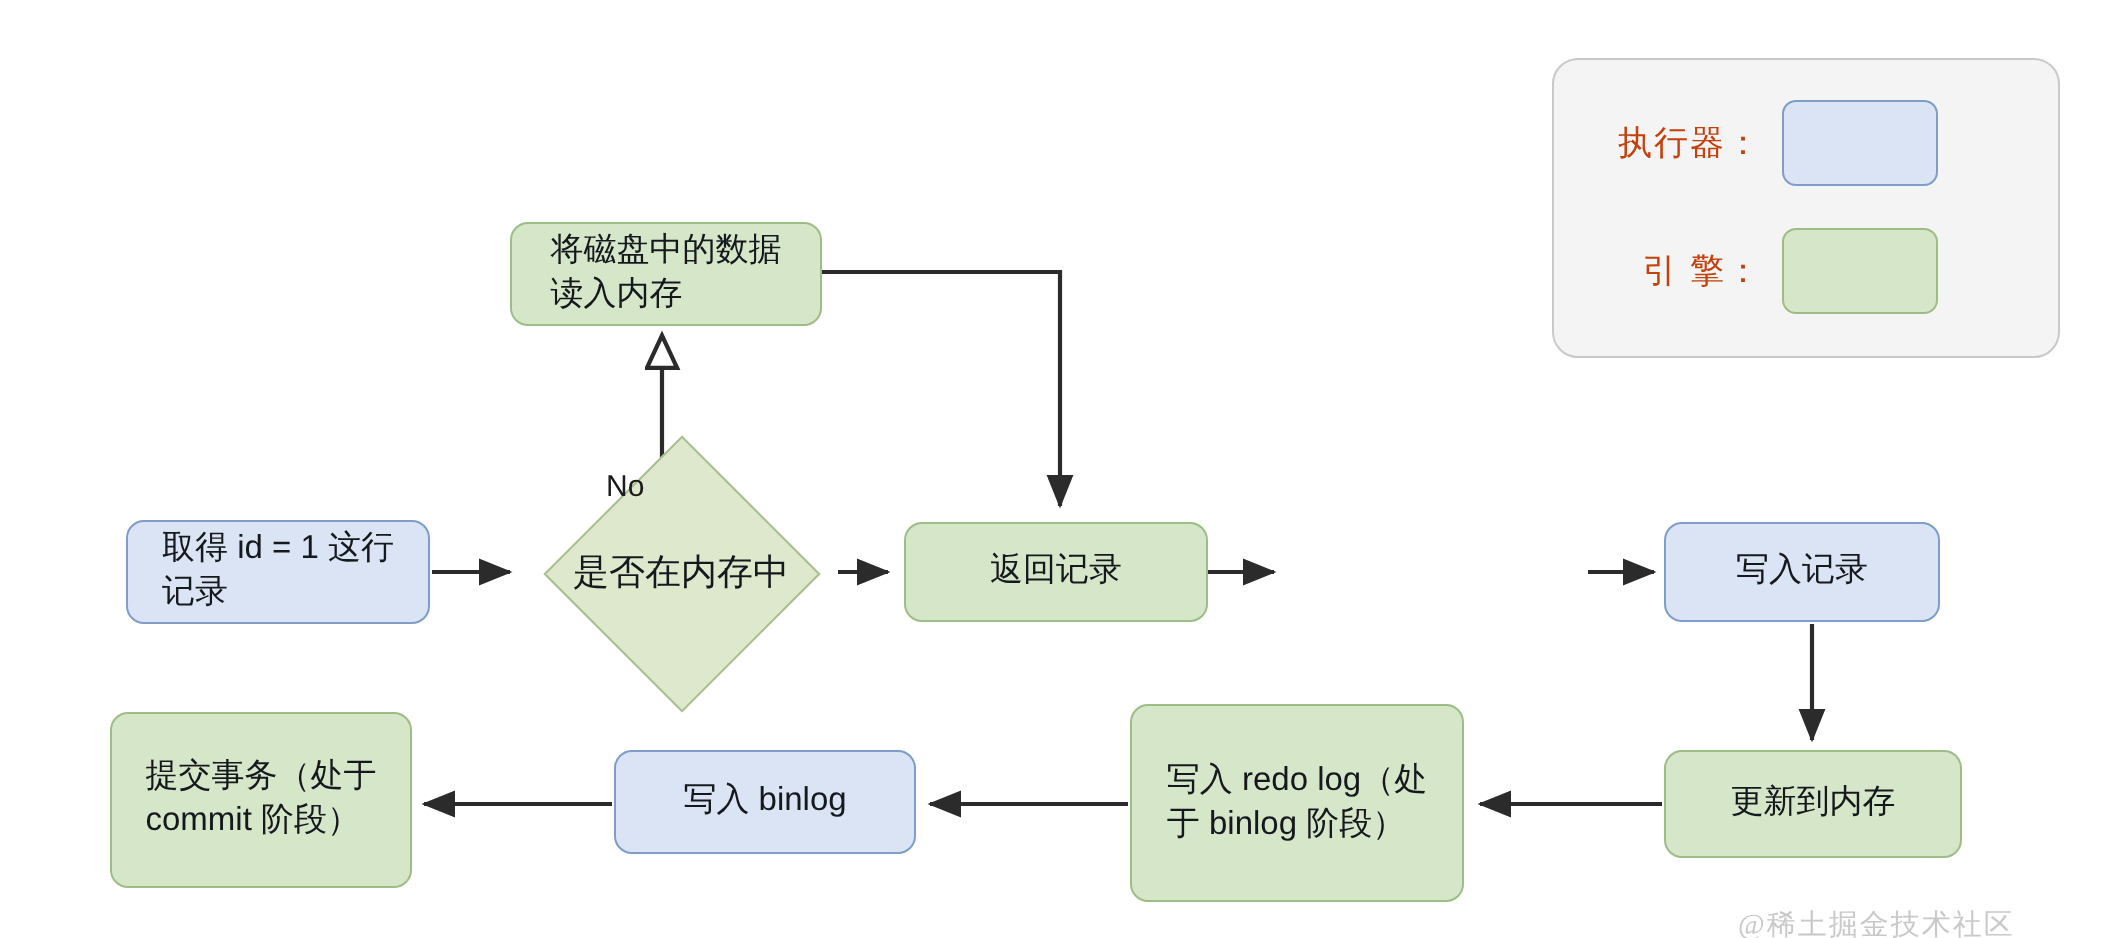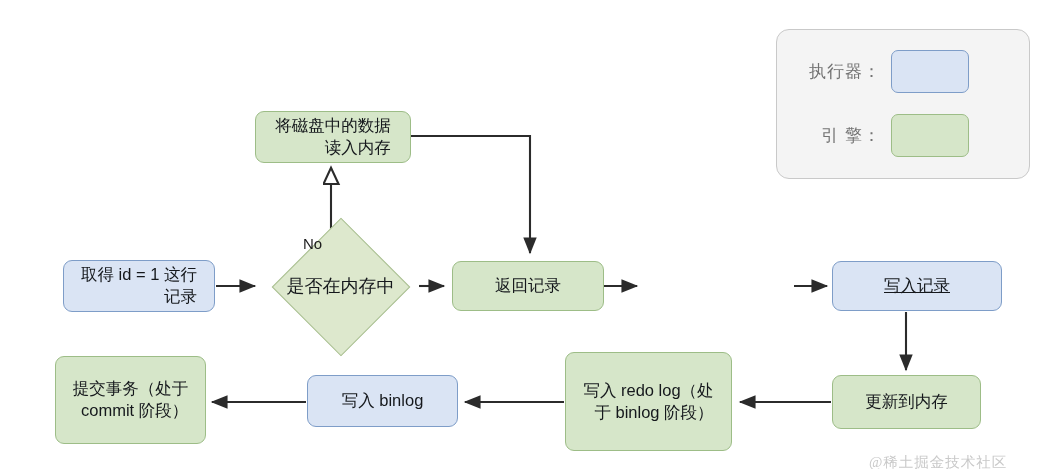--- a/index.html
+++ b/index.html
@@ -7,21 +7,21 @@
     width:1051px;height:469px;background:#ffffff;
     font-family:"Liberation Sans","DejaVu Sans",sans-serif;
     position:relative;overflow:hidden;
   }
   #canvas{position:absolute;left:0;top:0;width:1051px;height:469px;}
   svg.wires{position:absolute;left:0;top:0;width:1051px;height:469px;pointer-events:none;}
 
   .node{
     position:absolute;box-sizing:border-box;
     display:flex;align-items:center;justify-content:center;
-    text-align:right;border-radius:9px;
+    text-align:left;border-radius:9px;
     font-size:16.5px;line-height:1.32;color:#15181c;
     padding:2px 6px;white-space:pre-line;
   }
   .blue{background:#dae4f4;border:1.3px solid #7e9dc8;}
   .green{background:#d6e6c9;border:1.3px solid #9dbd87;}
 
   .diamond{position:absolute;}
   .diamond .shape{
     position:absolute;left:0;top:0;width:100%;height:100%;
     background:#dde8cd;border:1.3px solid #a8be90;
@@ -39,21 +39,21 @@
     font-family:"Liberation Sans","DejaVu Sans",sans-serif;
     margin-top:45px;
   }
 
   #legend{
     position:absolute;left:776px;top:29px;width:252px;height:148px;
     background:#f4f4f4;border:1.2px solid #c9c9c9;border-radius:13px;
   }
   .legend-row{position:absolute;display:flex;align-items:center;}
   .legend-row .ltext{
-    font-size:17px;color:#737373;letter-spacing:1px;
+    font-size:17px;color:#c2410c;letter-spacing:1px;
     width:86px;text-align:right;padding-right:10px;
   }
   .legend-swatch{width:78px;height:43px;border-radius:7px;box-sizing:border-box;}
   .sw-blue{background:#dae4f4;border:1.3px solid #7e9dc8;}
   .sw-green{background:#d6e6c9;border:1.3px solid #9dbd87;}
 
   #watermark{
     position:absolute;left:869px;top:433px;
     font-size:14.5px;color:#c9c9c9;letter-spacing:1px;
     font-family:"Liberation Serif","DejaVu Serif",serif;
@@ -106,21 +106,21 @@
     <div class="shape" style="left:30px;top:-3px;width:96px;height:96px;"></div>
     <div class="dlabel">是否在内存中</div>
   </div>
 
   <div class="node green" style="left:255px;top:111px;width:156px;height:52px;">将磁盘中的数据
 读入内存</div>
 
   <div class="node green" style="left:452px;top:261px;width:152px;height:50px;">返回记录</div>
 
 
-  <div class="node blue" style="left:832px;top:261px;width:170px;height:50px;text-decoration:underline;">写入记录</div>
+  <div class="node blue" style="left:832px;top:261px;width:138px;height:50px;">写入记录</div>
 
   <div class="node green" style="left:832px;top:375px;width:149px;height:54px;">更新到内存</div>
 
   <div class="node green" style="left:565px;top:352px;width:167px;height:99px;">写入 redo log（处
 于 binlog 阶段）</div>
 
   <div class="node blue" style="left:307px;top:375px;width:151px;height:52px;">写入 binlog</div>
 
   <div class="node green" style="left:55px;top:356px;width:151px;height:88px;">提交事务（处于
 commit 阶段）</div>

